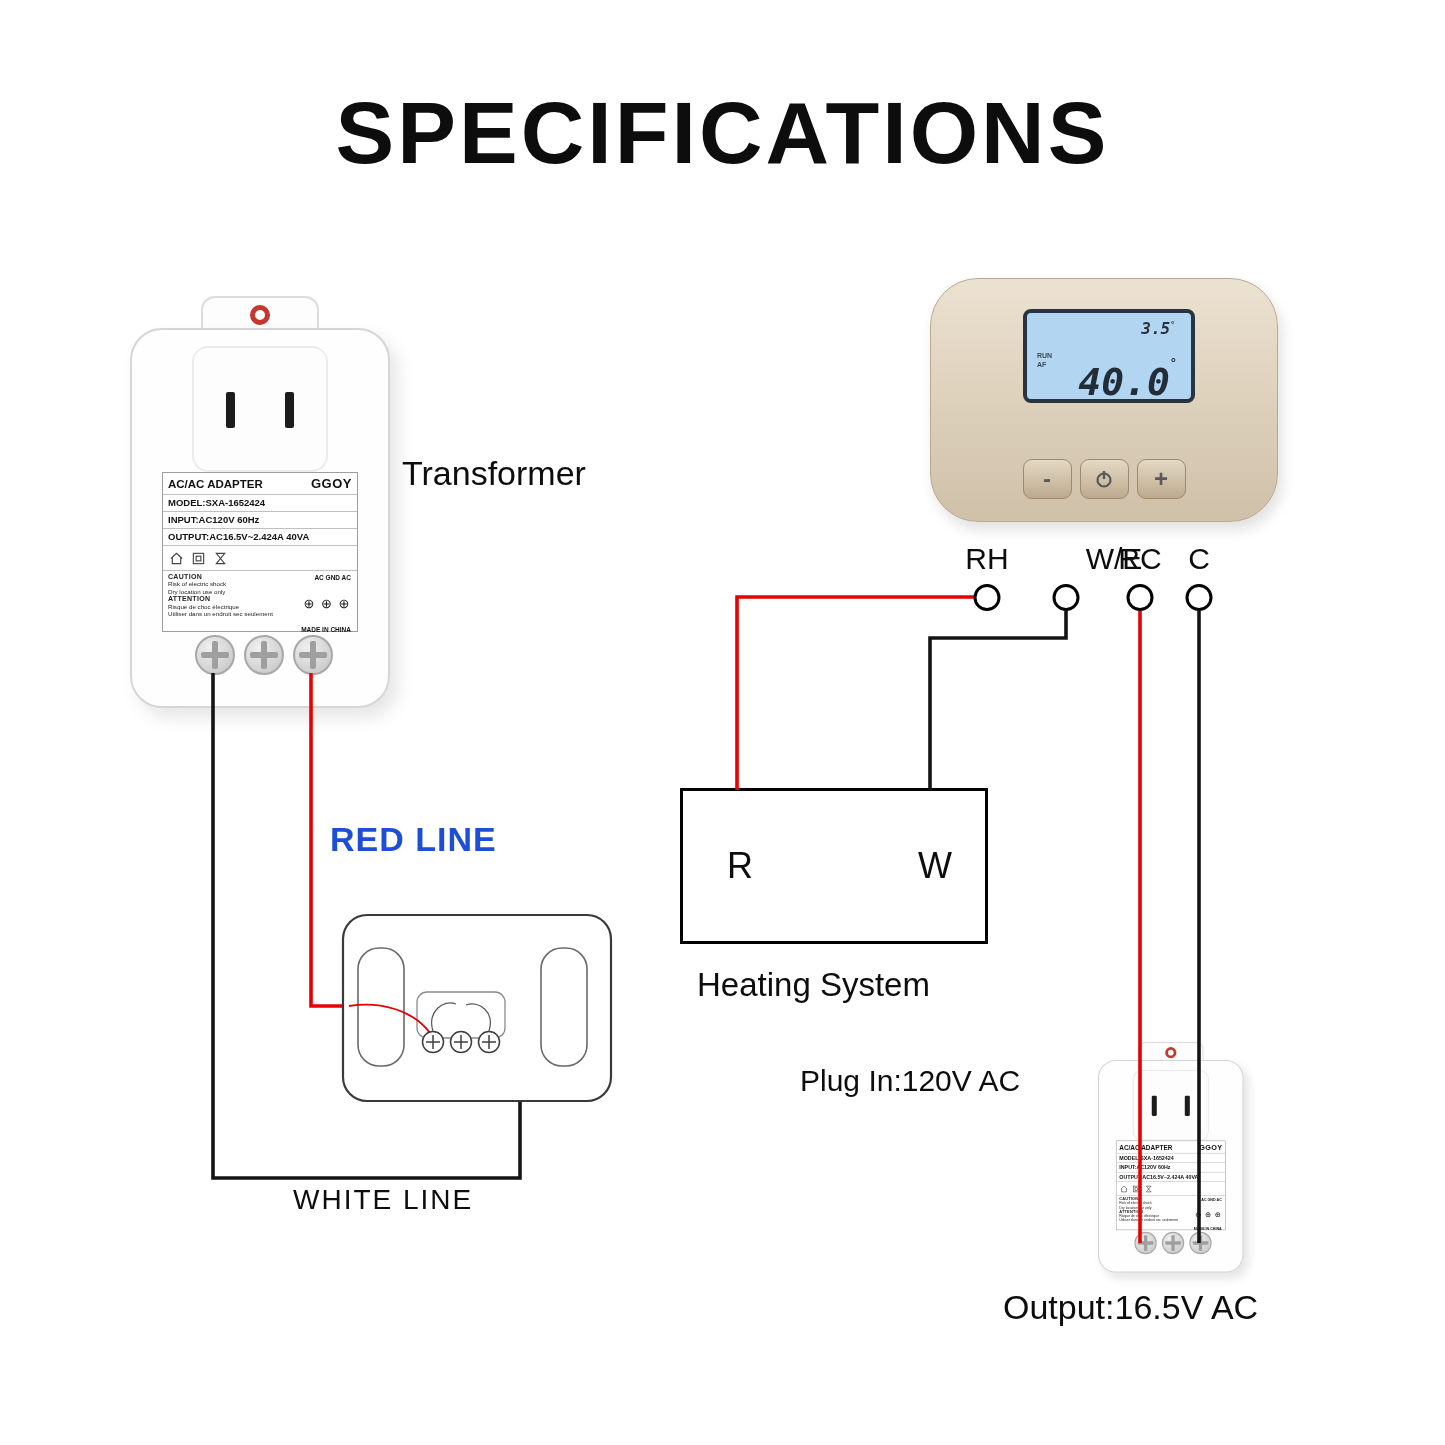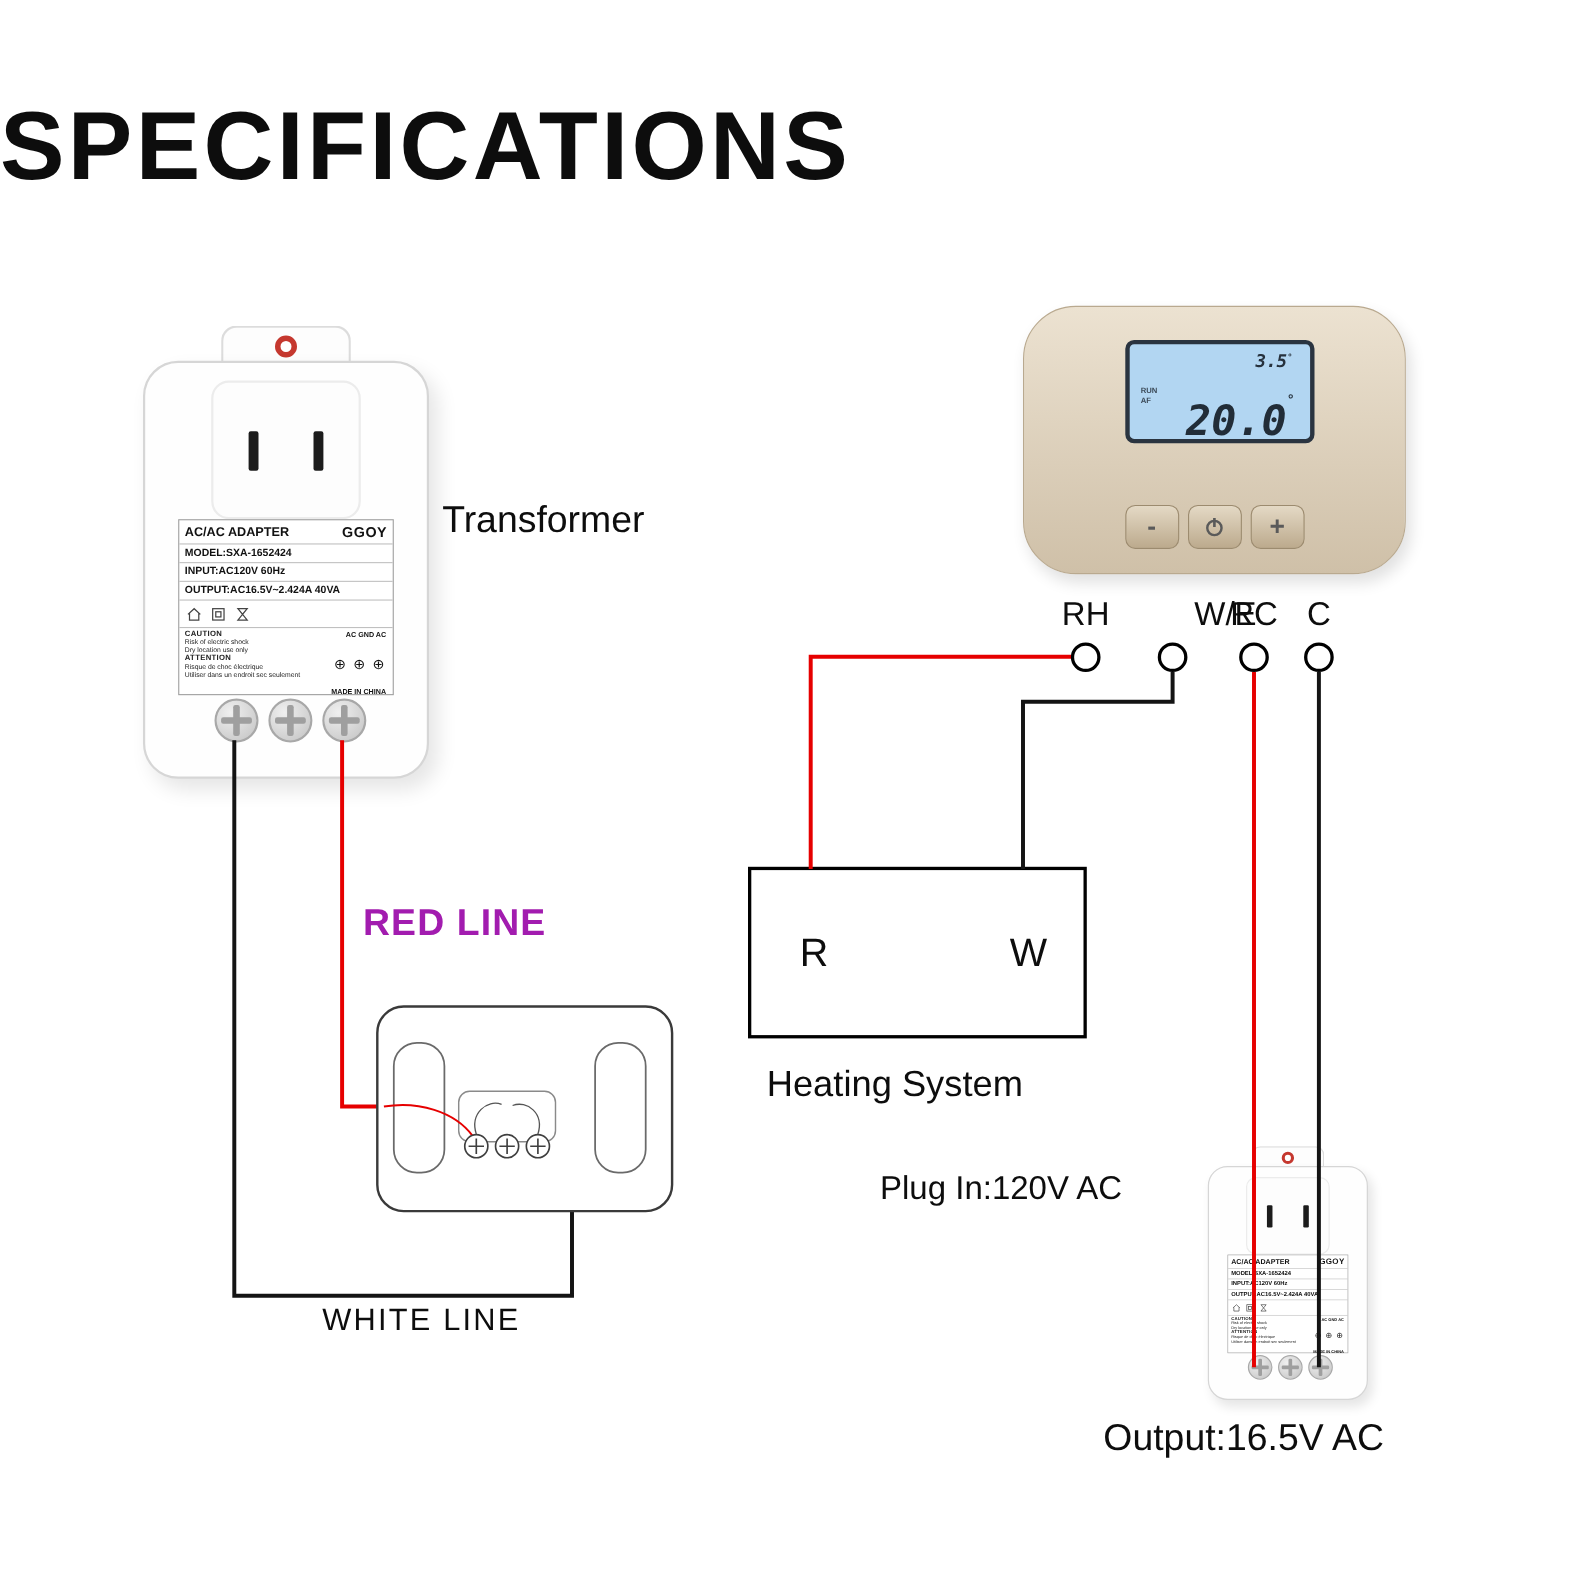--- a/index.html
+++ b/index.html
@@ -4,21 +4,21 @@
 <style>
   html,body { margin:0; padding:0; }
   body {
     width:1445px; height:1445px; position:relative; background:#ffffff;
     font-family:"Liberation Sans", sans-serif; overflow:hidden; color:#111;
   }
 
   
   .title {
     position:absolute; left:0; right:0; top:82px; margin:0;
-    text-align:left; font-size:88px; font-weight:bold; letter-spacing:3px; color:#0d0d0d;
+    text-align:center; font-size:88px; font-weight:bold; letter-spacing:3px; color:#0d0d0d;
   }
 
   
   svg.wires { position:absolute; left:0; top:0; width:1445px; height:1445px; z-index:5; pointer-events:none; }
 
   
   .adapter { position:absolute; width:260px; height:414px; }
   .adapter-large { left:130px; top:296px; }
   .adapter-small { left:1098px; top:1042px; transform:scale(0.56); transform-origin:top left; }
   .tab {
@@ -113,21 +113,21 @@
   }
 
   
   .heating-box { position:absolute; left:680px; top:788px; width:308px; height:156px; border:3px solid #000; box-sizing:border-box; background:transparent; }
   .hb-label { position:absolute; top:50%; transform:translate(-50%,-50%); font-size:36px; color:#0d0d0d; }
   .hb-r { left:57px; } .hb-w { left:252px; }
 
   
   .cap { position:absolute; color:#0d0d0d; }
   .cap-transformer { left:402px; top:450px; font-size:34px; line-height:46px; font-weight:500; }
-  .cap-redline { left:330px; top:820px; font-size:34px; font-weight:bold; color:#a21caf; letter-spacing:1px; }
+  .cap-redline { left:330px; top:820px; font-size:34px; font-weight:bold; color:#1d4ed8; letter-spacing:1px; }
   .cap-whiteline { left:293px; top:1184px; font-size:28px; font-weight:500; letter-spacing:2px; }
   .cap-heating { left:697px; top:966px; font-size:33px; font-weight:500; }
   .cap-plugin { left:800px; top:1064px; font-size:30px; font-weight:500; }
   .cap-output { left:1003px; top:1288px; font-size:34px; font-weight:500; }
 </style>
 </head>
 <body>
 
 <div class="page">
 
@@ -242,21 +242,21 @@
   <div class="thermostat">
     <div class="lcd">
       <div class="lcd-top">
         <span>3.5</span><sup>°</sup>
       </div>
       <div class="lcd-side">
         <div>RUN</div>
         <div>AF</div>
       </div>
       <div class="lcd-main">
-        <span>20.0</span><sup>°</sup>
+        <span>40.0</span><sup>°</sup>
       </div>
     </div>
     <div class="tstat-buttons">
       <div class="tbtn">-</div>
       <div class="tbtn">
         <svg width="20" height="20" viewBox="0 0 20 20">
           <circle cx="10" cy="11" r="6.5" fill="none" stroke="#5a5a5a" stroke-width="2.2"></circle>
           <line x1="10" y1="2" x2="10" y2="10" stroke="#5a5a5a" stroke-width="2.4"></line>
         </svg>
       </div>

